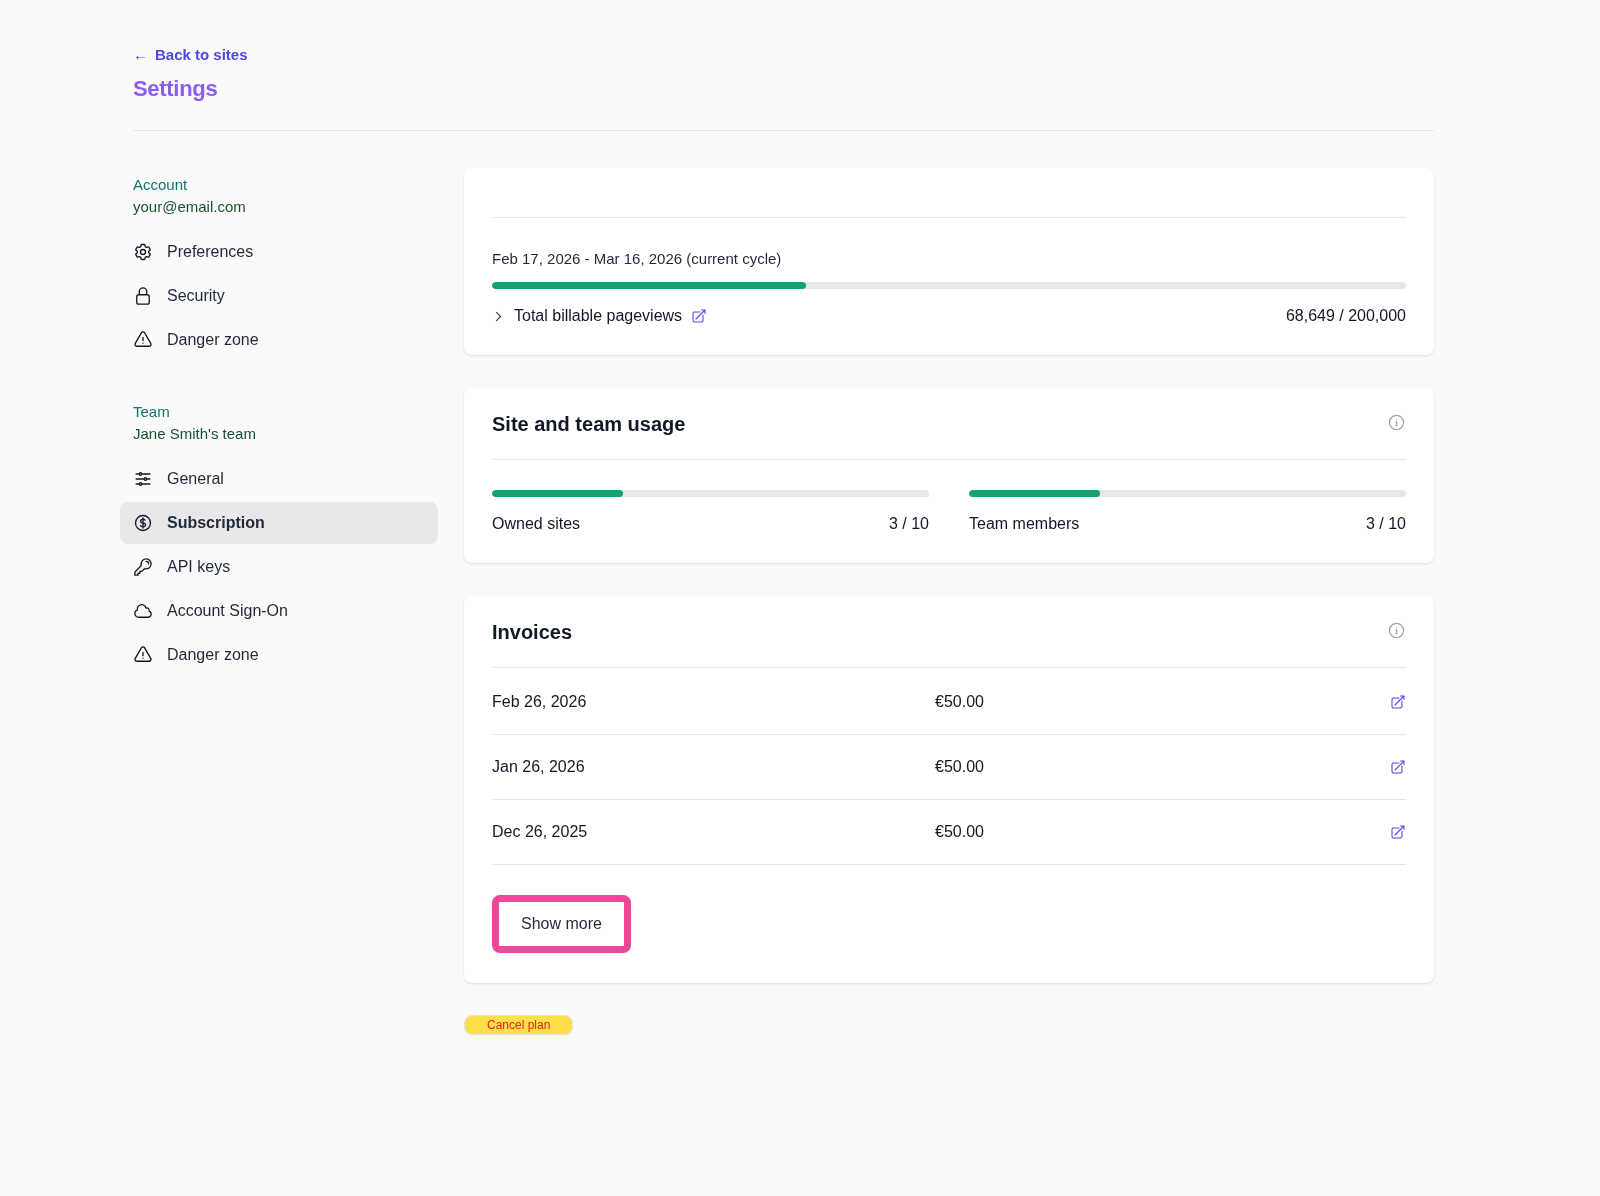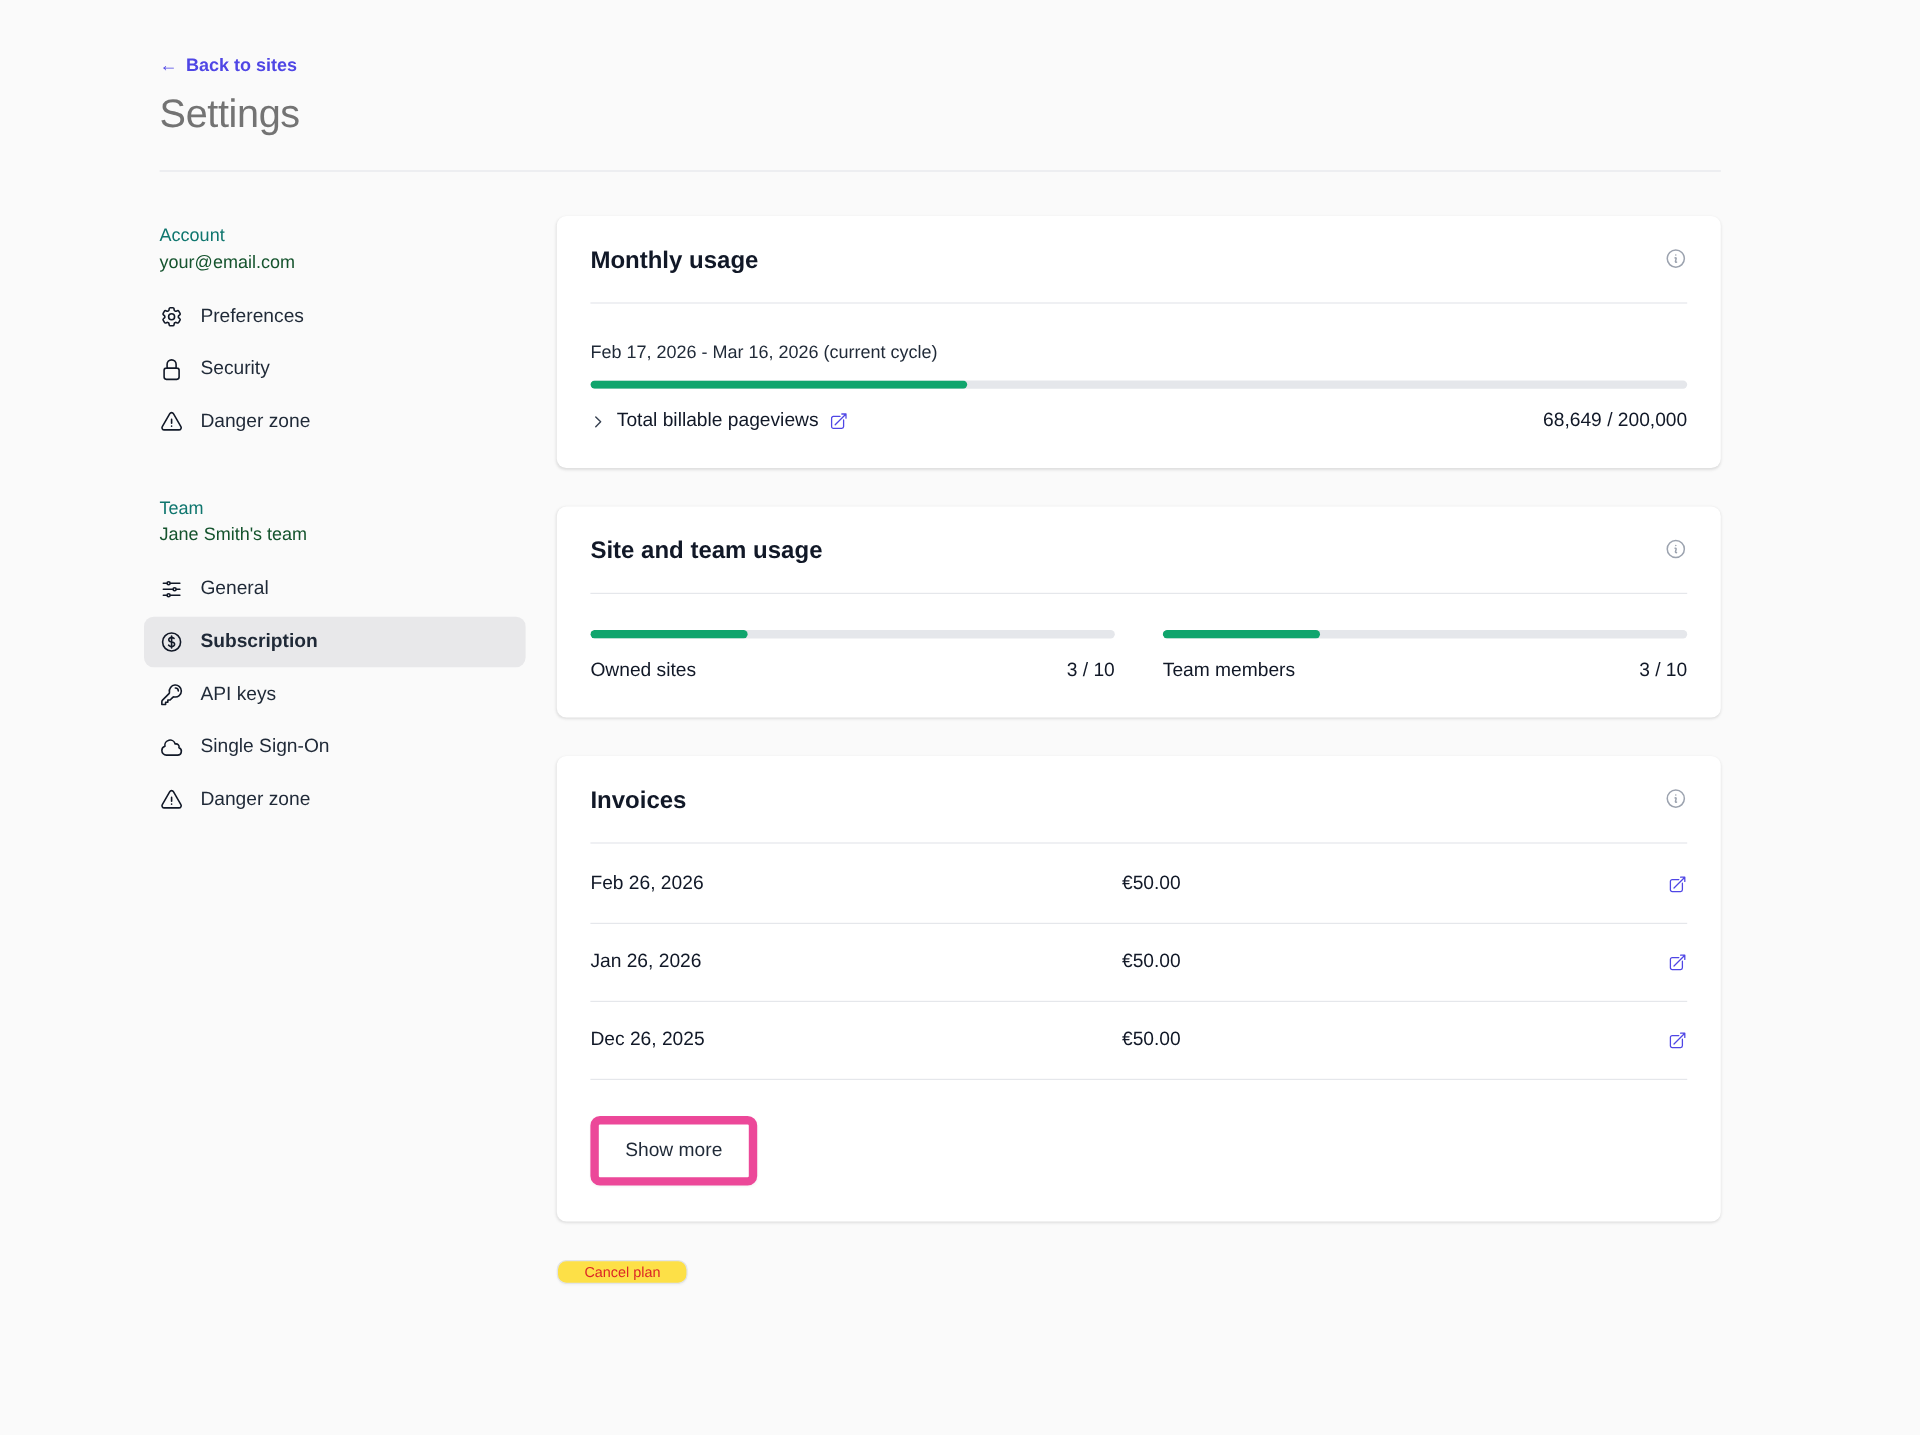--- a/index.html
+++ b/index.html
@@ -11,21 +11,21 @@
     -webkit-font-smoothing: antialiased;
   }
   .page { padding: 46px 166px 40px 133px; }
 
   
   .back-link {
     display: inline-flex; align-items: center; gap: 7px;
     color: var(--link-indigo, #4f46e5);
     font-size: 15px; font-weight: 700; text-decoration: none; cursor: pointer;
   }
-  .page-title { margin-top: 12px; font-size: 33px; font-weight: 400; color: #737373; letter-spacing: -0.3px; }
+  .page-title { margin-top: 12px; font-size: 22px; font-weight: 700; color: #8b5cf6; letter-spacing: -0.3px; }
   .header-divider { border: none; border-top: 1px solid #e5e7eb; margin-top: 28px; }
 
   
   .content { display: flex; margin-top: 37px; align-items: flex-start; }
   .sidebar { width: 305px; flex-shrink: 0; margin-right: 26px; padding-top: 8px; }
   .main { flex: 1; min-width: 0; }
 
   
   .side-section + .side-section { margin-top: 42px; }
   .side-heading { font-size: 15px; font-weight: 400; color: #0f766e; }
@@ -205,46 +205,38 @@
               </svg>
             </span>
           <span>API keys</span>
         </div>
         <div class="side-item">
           <span class="icn">
               <svg class="icon-svg">
                 <use href="#i-cloud"></use>
               </svg>
             </span>
-          <span>Single Sign-On</span>
+          <span>Account Sign-On</span>
         </div>
         <div class="side-item">
           <span class="icn">
               <svg class="icon-svg">
                 <use href="#i-warning"></use>
               </svg>
             </span>
           <span>Danger zone</span>
         </div>
       </div>
 
     </nav>
 
     <main class="main">
 
       
       <section class="card">
-        <div class="card-head">
-          <h2 class="card-title">Monthly usage</h2>
-          <span class="info-btn">
-              <svg class="icon-svg">
-                <use href="#i-info"></use>
-              </svg>
-            </span>
-        </div>
         <hr class="card-divider">
         <p class="cycle-label">Feb 17, 2026 - Mar 16, 2026 (current cycle)</p>
         <div class="meter monthly-meter">
           <div class="meter-fill" style="width: 34.3%;"></div>
         </div>
         <div class="usage-row">
           <div class="usage-left">
             <span class="chev">
                 <svg class="icon-svg">
                   <use href="#i-chevron-right"></use>

